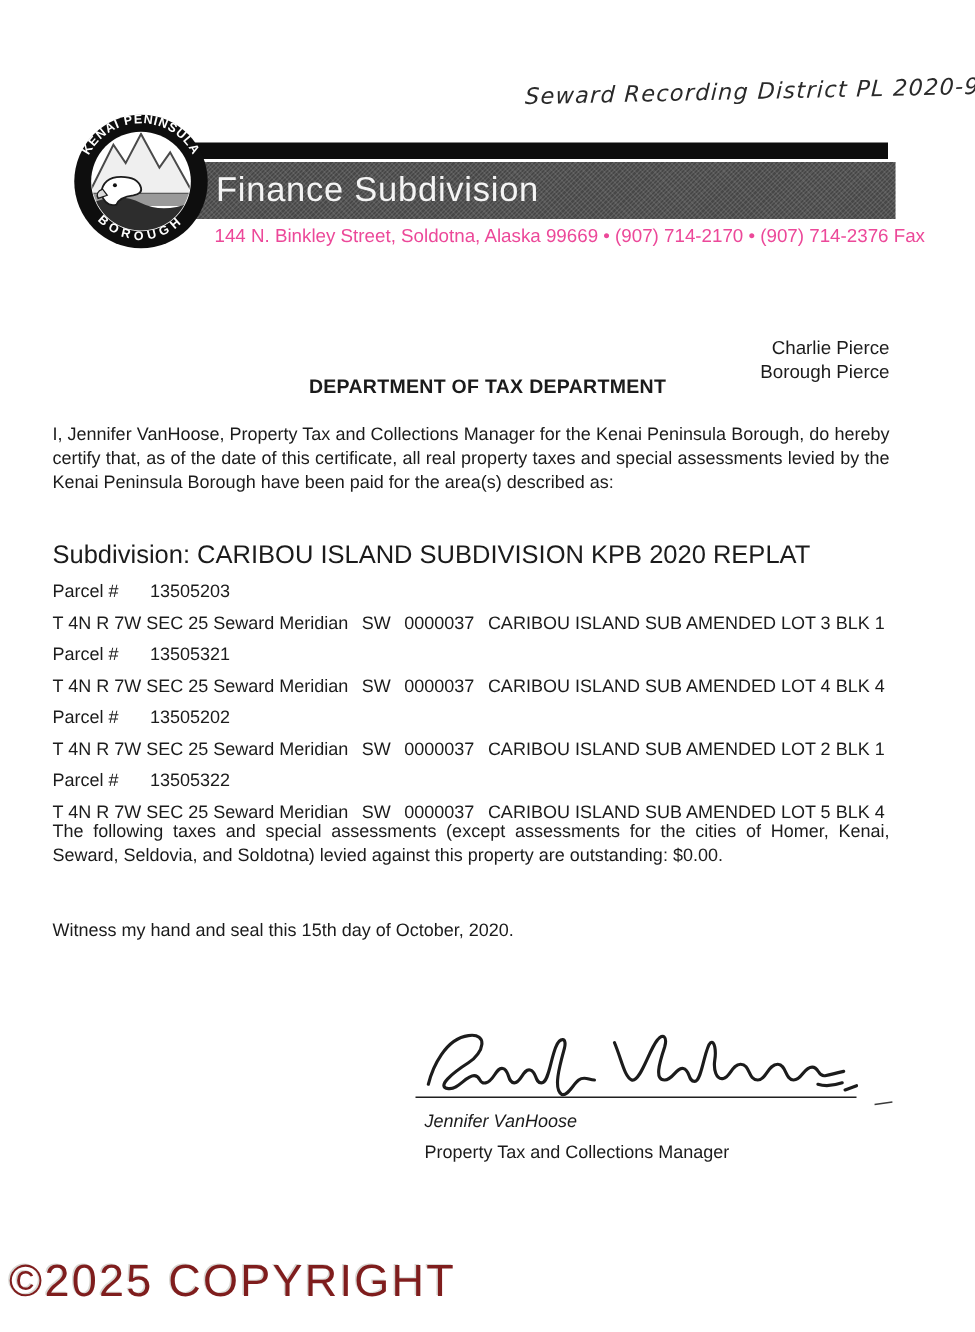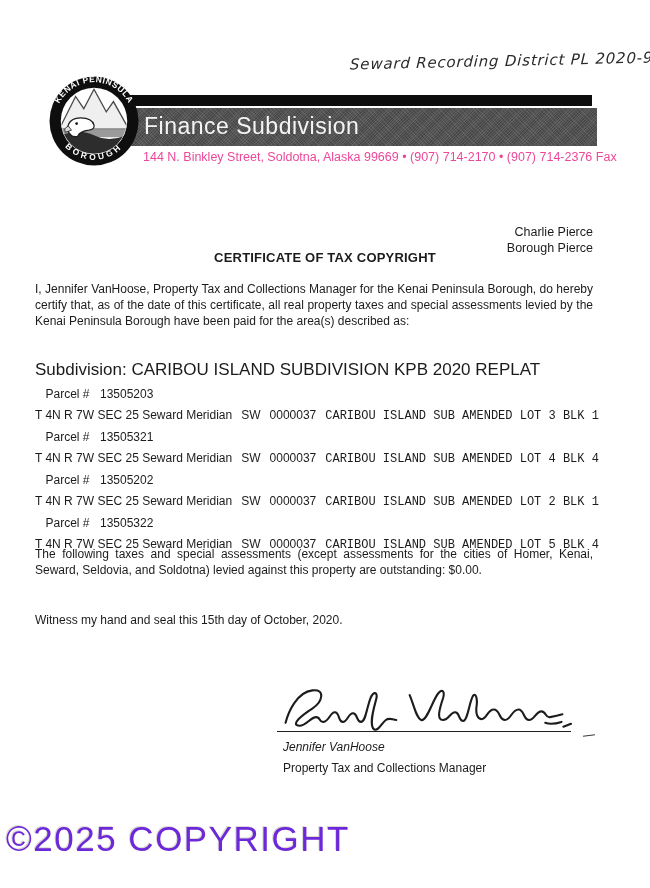--- a/index.html
+++ b/index.html
@@ -37,38 +37,38 @@
   .mayor-block { right:57px; top:177px; text-align:right; font-size:12.5px; line-height:15.5px;margin-top:48px; }
 
   
   .doc-title { left:0; top:250px; width:650px; text-align:center;
     font-size:13px; font-weight:bold; letter-spacing:0.2px; }
   .para { font-size:12px; line-height:15.8px; text-align:justify; }
   .intro { left:35px; top:282px; width:558px; }
   .subdivision { left:35px; top:360px; font-size:17px; white-space:nowrap; }
   .parcels { left:35px; top:384px; width:580px; font-size:12px; line-height:21px; }
   .parcel-num-row { display:flex; }
-  .parcel-label { width:65px;text-align:center; }
+  .parcel-label { width:65px; }
   .legal-row span { margin-right:9px; white-space:nowrap; }
-  .legal-row span:last-child { margin-right:0;font-family:Liberation Mono, monospace; }
+  .legal-row span:last-child { margin-right:0; }
   .outstanding { left:35px; top:547px; width:558px; }
   .witness { left:35px; top:613px; font-size:12px; white-space:nowrap; }
 
   
   .sig-svg { left:276px; top:682px; width:296px; height:54px; }
   .sig-rule { left:277px; top:731px; width:294px; height:0; border-top:1.7px solid #1f1f1f; }
   .sig-rule::after { content:""; position:absolute; left:306px; top:3px; width:12px; height:0;
     border-top:1.5px solid #3a3a3a; transform:rotate(-8deg); }
   .sig-name  { left:283px; top:740px; font-size:12px;font-style:italic; }
   .sig-title { left:283px; top:761px; font-size:12px; }
 
   
   .watermark {
-    left:6px; top:819px; font-size:35px; letter-spacing:1.5px;
-    color:#6d28d9;
+    left:6px; top:838px; font-size:30px; letter-spacing:1.5px;
+    color:#7f1d1d;
     text-shadow:-1px -1px 0 #d8d8d4, 1px 1px 0 #ffffff;
     white-space:nowrap;
   }
 </style>
 </head>
 <body>
 
 <div class="page">
 
   <div class="abs hand-note">Seward Recording District PL 2020-9</div>
@@ -106,21 +106,21 @@
     </svg>
   </div>
 
   <div class="abs address-line">144 N. Binkley Street, Soldotna, Alaska 99669 • (907) 714-2170 • (907) 714-2376 Fax</div>
 
   <div class="abs mayor-block">
     <div>Charlie Pierce</div>
     <div>Borough Pierce</div>
   </div>
 
-  <div class="abs doc-title">CERTIFICATE OF TAX COPYRIGHT</div>
+  <div class="abs doc-title">DEPARTMENT OF TAX DEPARTMENT</div>
 
   <div class="abs para intro">I, Jennifer VanHoose, Property Tax and Collections Manager for the Kenai Peninsula Borough, do hereby certify that, as of the date of this certificate, all real property taxes and special assessments levied by the Kenai Peninsula Borough have been paid for the area(s) described as:</div>
 
   <div class="abs subdivision">
     <span>Subdivision:</span>
     <span>CARIBOU ISLAND SUBDIVISION KPB 2020 REPLAT</span>
   </div>
 
   <div class="abs parcels">
 

